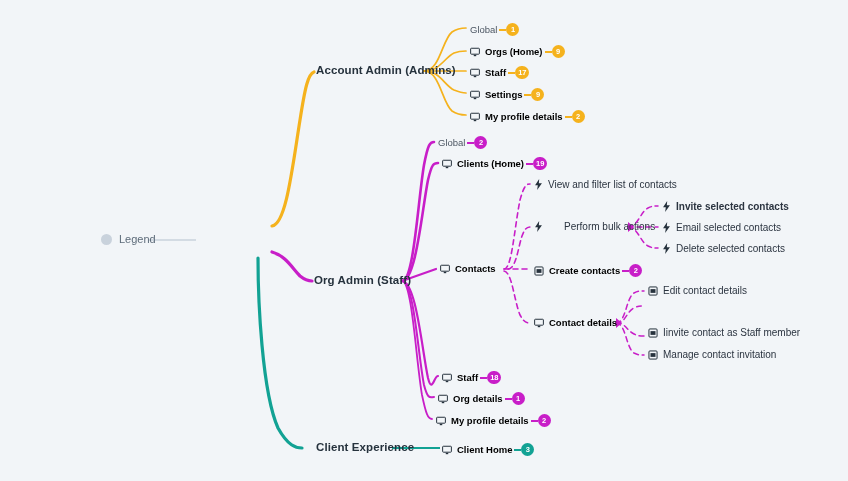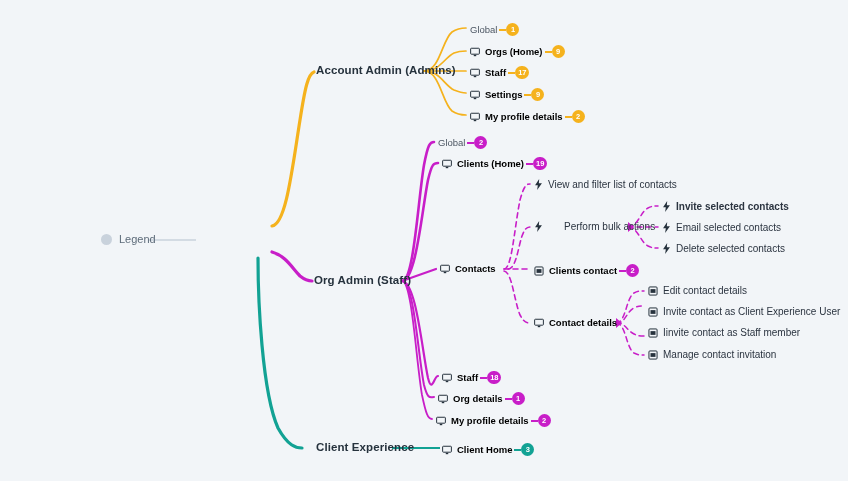--- a/index.html
+++ b/index.html
@@ -307,21 +307,21 @@
     <span>Perform bulk actions</span>
   </div>
 
   <div class="node leaf" style="left:534px; top:264px;">
     <span class="icon">
       <svg width="10" height="10" viewBox="0 0 16 16">
           <rect x="1.5" y="1.5" width="13" height="13" rx="1.5" fill="none" stroke="#26323d" stroke-width="1.6"></rect>
           <rect x="4" y="5" width="8" height="6" fill="#26323d"></rect>
         </svg>
     </span>
-    <span>Clients contact</span>
+    <span>Create contacts</span>
     <span class="badge magenta">2</span>
   </div>
 
   <div class="node leaf" style="left:534px; top:318px;">
     <span class="icon">
       <svg width="10" height="10" viewBox="0 0 16 16">
           <rect x="1" y="2" width="14" height="9.5" rx="1.2" fill="none" stroke="#26323d" stroke-width="1.6"></rect>
           <rect x="6" y="12.5" width="4" height="2.2" fill="#26323d"></rect>
         </svg>
     </span>
@@ -355,45 +355,36 @@
 
   <div class="node l3" style="left:648px; top:286px;">
     <span class="icon">
       <svg width="10" height="10" viewBox="0 0 16 16">
           <rect x="1.5" y="1.5" width="13" height="13" rx="1.5" fill="none" stroke="#26323d" stroke-width="1.6"></rect>
           <rect x="4" y="5" width="8" height="6" fill="#26323d"></rect>
         </svg>
     </span>
     <span>Edit contact details</span>
   </div>
-  <div class="node l3" style="left:648px; top:307px;">
+  <div class="node l3" style="left:648px; top:328px;">
     <span class="icon">
       <svg width="10" height="10" viewBox="0 0 16 16">
           <rect x="1.5" y="1.5" width="13" height="13" rx="1.5" fill="none" stroke="#26323d" stroke-width="1.6"></rect>
           <rect x="4" y="5" width="8" height="6" fill="#26323d"></rect>
         </svg>
     </span>
-    <span>Invite contact as Client Experience User</span>
-  </div>
-  <div class="node l3" style="left:648px; top:328px;">
+    <span>Iinvite contact as Staff member</span>
+  </div>
+  <div class="node l3" style="left:648px; top:350px;">
     <span class="icon">
       <svg width="10" height="10" viewBox="0 0 16 16">
           <rect x="1.5" y="1.5" width="13" height="13" rx="1.5" fill="none" stroke="#26323d" stroke-width="1.6"></rect>
           <rect x="4" y="5" width="8" height="6" fill="#26323d"></rect>
         </svg>
     </span>
-    <span>Iinvite contact as Staff member</span>
-  </div>
-  <div class="node l3" style="left:648px; top:350px;">
-    <span class="icon">
-      <svg width="10" height="10" viewBox="0 0 16 16">
-          <rect x="1.5" y="1.5" width="13" height="13" rx="1.5" fill="none" stroke="#26323d" stroke-width="1.6"></rect>
-          <rect x="4" y="5" width="8" height="6" fill="#26323d"></rect>
-        </svg>
-    </span>
     <span>Manage contact invitation</span>
   </div>
 
   <div class="node l1" style="left:316px; top:442px; color:#26323d;">
     <span>Client Experience</span>
   </div>
 
   <div class="node leaf" style="left:442px; top:443px;">
     <span class="icon">
       <svg width="10" height="10" viewBox="0 0 16 16">

